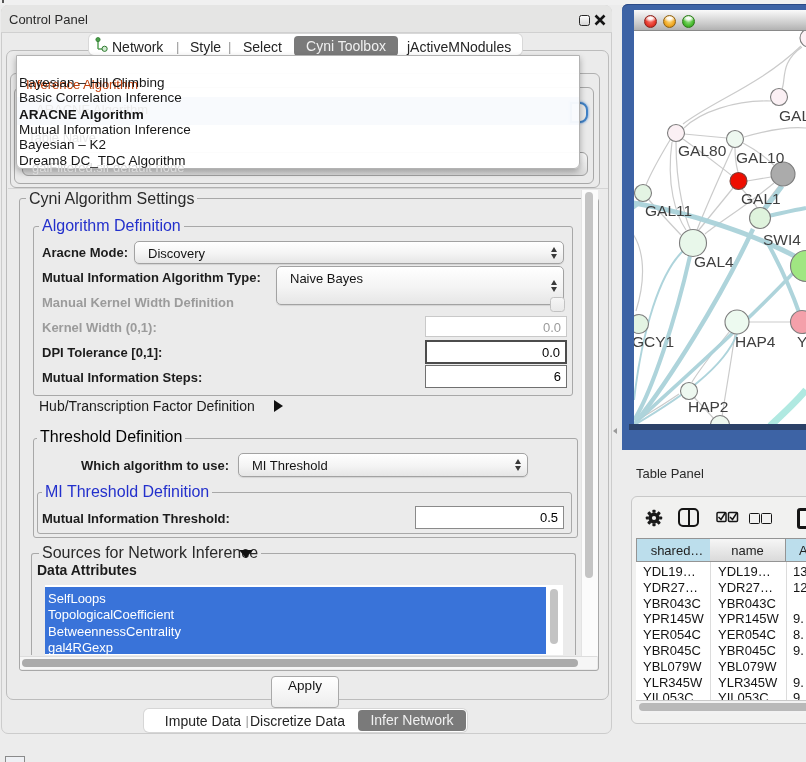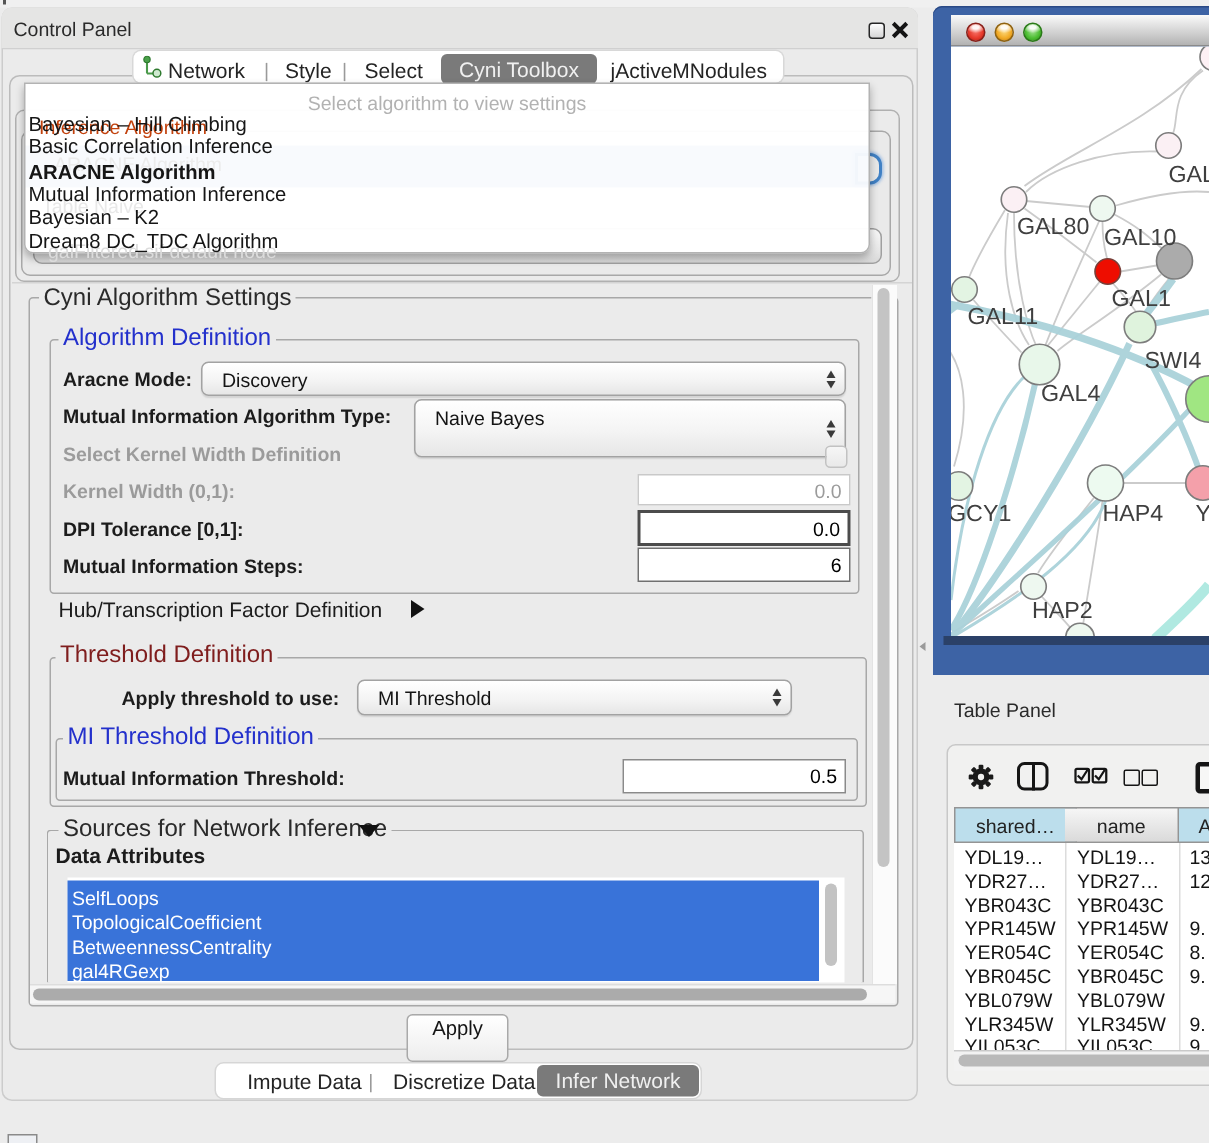--- a/index.html
+++ b/index.html
@@ -54,21 +54,20 @@
 <div class="a" style="left:14px;top:87px;width:580px;height:97px;border:1px solid #a8a8a8;border-radius:6px;box-sizing:border-box;background:#eaeaea"></div>
 <div class="a" style="left:570px;top:101.5px;width:18px;height:21px;border:2.5px solid #4080c4;border-radius:0 8px 8px 0;background:#e9e9e9;box-sizing:border-box;box-shadow:0 0 2px 1px rgba(100,155,220,.55)"></div>
 <div class="a" style="left:22px;top:152px;width:566px;height:24px;border:1px solid #a0a0a0;border-radius:6px;background:linear-gradient(#f8f8f8,#e8e8e8 60%,#d8d8d8);box-sizing:border-box"></div>
 
 <div class="a" style="left:16px;top:55px;width:562px;height:112px;background:rgba(255,255,255,0.97);border:1px solid #b3b3b3;border-radius:0 0 6px 6px;box-shadow:0 3px 6px rgba(0,0,0,0.3)">
  <div class="a" style="left:0;top:41px;width:562px;height:28px;background:rgba(110,155,215,0.05)"></div>
  <div class="txt" style="left:9px;top:22px;color:#c2410c">Inference Algorithm</div>
  <div class="txt" style="left:19px;top:47px;color:#ececec">ARACNE Algorithm</div>
  <div class="txt" style="left:11px;top:75px;color:#e8e8e8">Table Naive</div>
  <div class="txt" style="left:15px;top:105px;color:#dcdcdc">galFiltered.sif default node</div>
- <div class="a" style="left:0;top:6px;width:562px;text-align:center;font-size:13px;color:#b2b2b2;line-height:13px">Select algorithm to view settings</div>
  <div class="pit" style="left:2px;top:20px">Bayesian – Hill Climbing</div>
  <div class="pit" style="left:2px;top:35.4px">Basic Correlation Inference</div>
  <div class="pit" style="left:2px;top:51.7px;font-weight:bold">ARACNE Algorithm</div>
  <div class="pit" style="left:2px;top:66.8px">Mutual Information Inference</div>
  <div class="pit" style="left:2px;top:82px">Bayesian – K2</div>
  <div class="pit" style="left:2px;top:98.4px">Dream8 DC_TDC Algorithm</div>
 </div>
 
 <div class="a" style="left:8px;top:188px;width:600px;height:1px;background:#d4d4d4"></div>
 
@@ -89,21 +88,21 @@
     <span class="t">Discovery</span>
     <span class="spn"></span>
   </div>
 
 <div class="lbl" style="left:42px;top:271px">Mutual Information Algorithm Type:</div>
 <div class="combo" style="left:276px;top:266px;width:288px;height:39px;box-sizing:border-box">
     <span class="t">Naive Bayes</span>
     <span class="spn"></span>
   </div>
 
-<div class="lbl dis" style="left:42px;top:296px">Select Kernel Width Definition</div>
+<div class="lbl dis" style="left:42px;top:296px">Manual Kernel Width Definition</div>
 <div class="a" style="left:550px;top:297px;width:13px;height:13px;border:1px solid #c2c2c2;border-radius:3.5px;background:linear-gradient(#f6f6f6,#e9e9e9)"></div>
 
 <div class="lbl dis" style="left:42px;top:321px">Kernel Width (0,1):</div>
 <div class="field" style="left:425px;top:316px;width:142px;height:21px;border:1px solid #c9c9c9;box-sizing:border-box">
     <span class="v dis">0.0</span>
   </div>
 
 <div class="lbl" style="left:42px;top:346px">DPI Tolerance [0,1]:</div>
 <div class="field" style="left:425px;top:340px;width:142px;height:24px;border:2px solid #4c4c4c;box-sizing:border-box">
     <span class="v">0.0</span>
@@ -111,23 +110,23 @@
 
 <div class="lbl" style="left:42px;top:371px">Mutual Information Steps:</div>
 <div class="field" style="left:425px;top:365px;width:142px;height:23px;border:1px solid #707070;box-sizing:border-box">
     <span class="v">6</span>
   </div>
 
 <div class="txt" style="left:39px;top:400px;font-size:14px">Hub/Transcription Factor Definition</div>
 <div class="a" style="left:274px;top:400px;width:0;height:0;border-top:6px solid transparent;border-bottom:6px solid transparent;border-left:9px solid #111"></div>
 
 <div class="gbox" style="left:33px;top:438px;width:543px;height:98px"></div>
-<div class="gtitle" style="left:37px;top:430px;color:#7f1d1d">Threshold Definition</div>
-
-<div class="lbl" style="left:81px;top:459px">Apply threshold to use:</div>
+<div class="gtitle" style="left:37px;top:430px;color:#000000">Threshold Definition</div>
+
+<div class="lbl" style="left:81px;top:459px">Which algorithm to use:</div>
 <div class="combo" style="left:238px;top:453px;width:290px;height:24px;box-sizing:border-box">
     <span class="t">MI Threshold</span>
     <span class="spn"></span>
   </div>
 
 <div class="gbox" style="left:37px;top:492px;width:533px;height:40px"></div>
 <div class="gtitle" style="left:42px;top:485px;color:#2330cc">MI Threshold Definition</div>
 
 <div class="lbl" style="left:42px;top:512px">Mutual Information Threshold:</div>
 <div class="field" style="left:415px;top:506px;width:149px;height:23px;border:1px solid #8a8a8a;box-sizing:border-box">
@@ -142,21 +141,21 @@
 <div class="a" style="left:45px;top:585px;width:518px;height:70px;background:#fff"></div>
 <div class="a" style="left:45px;top:587px;width:501px;height:67px;background:#3973d9"></div>
 <div class="a" style="left:48px;top:591px;font-size:13px;line-height:16.4px;color:#fff">SelfLoops<br>TopologicalCoefficient<br>BetweennessCentrality<br>gal4RGexp</div>
 <div class="a" style="left:549.5px;top:589px;width:8.5px;height:55px;background:#c3c3c3;border-radius:4.5px"></div>
 
 <div class="a" style="left:271px;top:676px;width:68px;height:32px;border:1px solid #a9a9a9;border-radius:4px;background:linear-gradient(#ffffff,#ededed);box-sizing:border-box;text-align:center;font-size:13.5px;line-height:18px;color:#141414">Apply</div>
 
 <div class="a" style="left:144px;top:709px;width:323px;height:23px;background:#fff;border-radius:5px;box-shadow:0 0 0 1px #d6d6d6"></div>
 <div class="seg" style="left:162px;top:714px;width:82px;text-align:center">Impute Data</div>
 <div class="sep" style="left:245.5px;top:714px">|</div>
-<div class="seg" style="left:250px;top:714px;width:107px;text-align:right">Discretize Data</div>
+<div class="seg" style="left:250px;top:714px;width:107px;text-align:left">Discretize Data</div>
 <div class="dtab" style="left:358px;top:710px;width:108px;height:21px;line-height:21px">Infer Network</div>
 
 <div class="a" style="left:5px;top:756px;width:18px;height:18px;border:1.5px solid #8a8a8a;background:#eef0f4"></div>
 
 <div class="a" style="left:613px;top:428px;width:0;height:0;border-top:3px solid transparent;border-bottom:3px solid transparent;border-right:4px solid #9a9a9a"></div>
 
 <div class="a" style="left:622px;top:4px;width:184px;height:446px;background:#3d63a5;border-radius:6px 0 0 0;box-shadow:inset 0 1px 0 #2b4a86"></div>
 <div class="a" style="left:634px;top:10px;width:172px;height:21px;background:linear-gradient(#fafafa,#c9c9c9 70%,#b2b2b2);border-bottom:1px solid #8a8a8a;box-sizing:border-box"></div>
 <div class="a" style="left:643.5px;top:15px;width:11px;height:11px;border-radius:50%;background:radial-gradient(ellipse 60% 35% at 50% 20%,rgba(255,255,255,.95) 0 30%,rgba(255,255,255,0) 100%),radial-gradient(circle at 50% 45%,#f8766c,#e73a2c 55%,#a81d12 100%);border:1px solid #8a201a"></div>
 <div class="a" style="left:662.5px;top:15px;width:11px;height:11px;border-radius:50%;background:radial-gradient(ellipse 60% 35% at 50% 20%,rgba(255,255,255,.95) 0 30%,rgba(255,255,255,0) 100%),radial-gradient(circle at 50% 45%,#fcd97e,#f2ab26 55%,#b87612 100%);border:1px solid #8f6210"></div>

